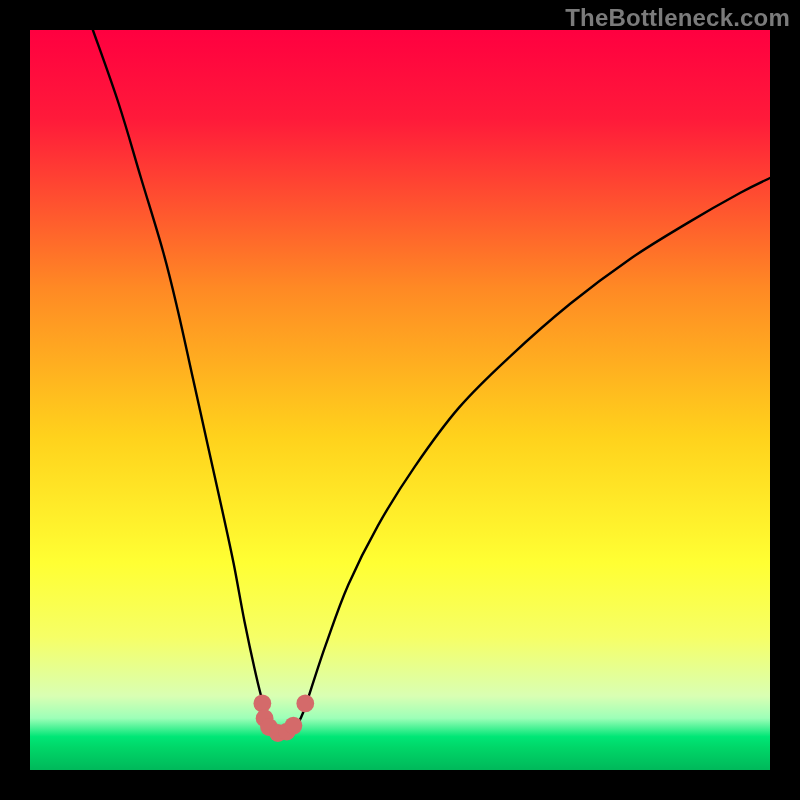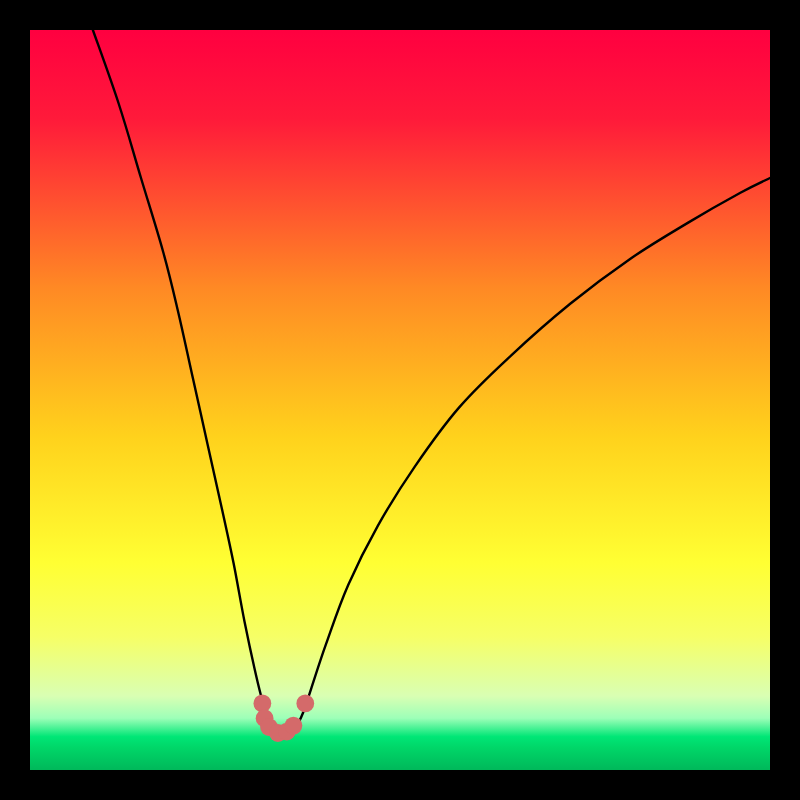--- a/index.html
+++ b/index.html
@@ -32,20 +32,21 @@
     font-weight: 600;
     color: #7b7b7b;
     letter-spacing: 0.2px;
   }
   svg { display: block; }
 </style>
 </head>
 <body>
 
 <div class="frame">
+  <div class="watermark">TheBottleneck.com</div>
   <div class="plot">
     <svg id="chart-svg" viewBox="0 0 740 740" width="740" height="740" preserveAspectRatio="none">
       <defs>
         <linearGradient id="bg-grad" x1="0" y1="0" x2="0" y2="1">
             <stop offset="0.00%" stop-color="#ff0040"></stop>
             <stop offset="12.00%" stop-color="#ff1a3a"></stop>
             <stop offset="35.00%" stop-color="#ff8a24"></stop>
             <stop offset="55.00%" stop-color="#ffd21c"></stop>
             <stop offset="72.00%" stop-color="#ffff33"></stop>
             <stop offset="82.00%" stop-color="#f6ff66"></stop>

